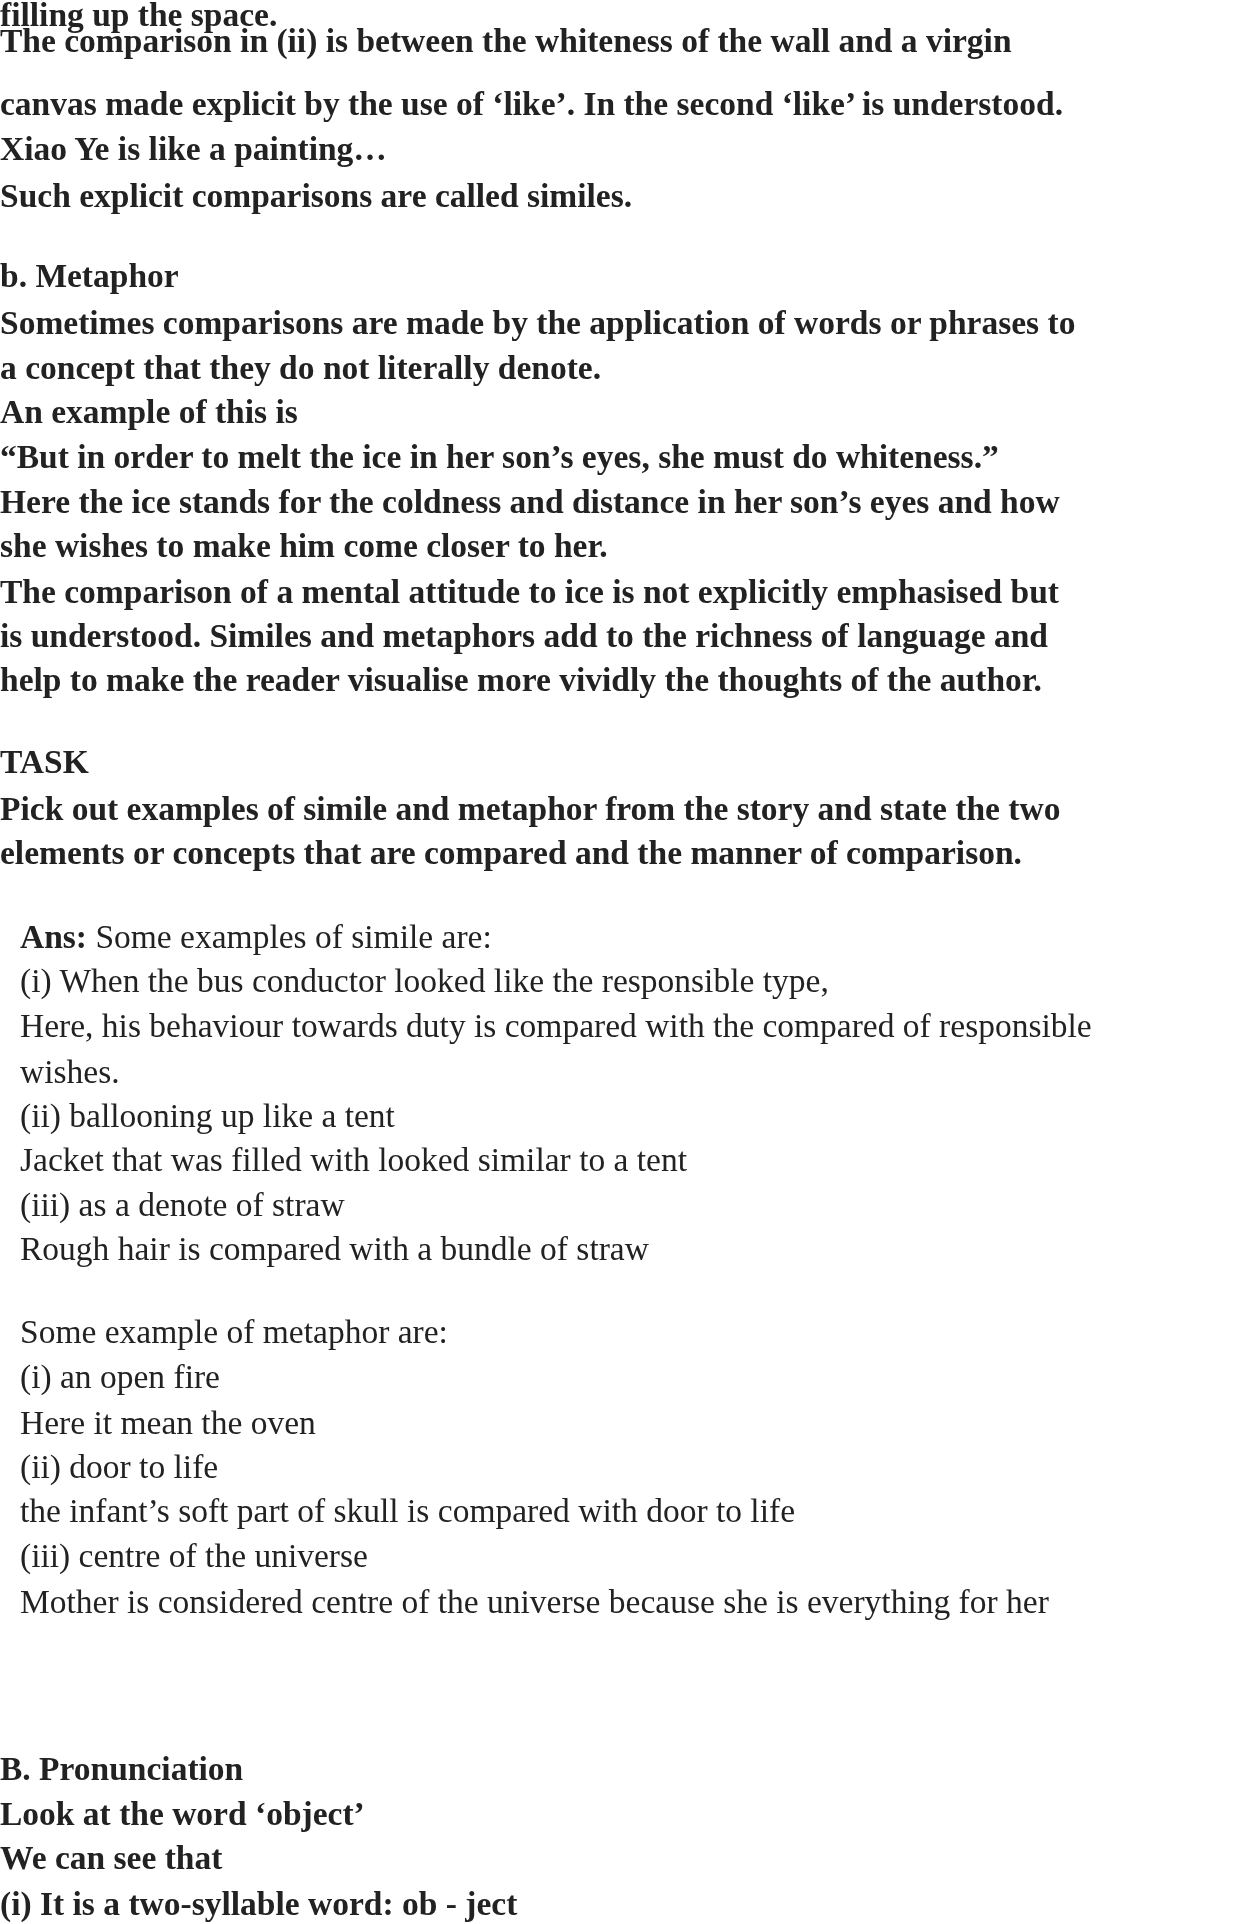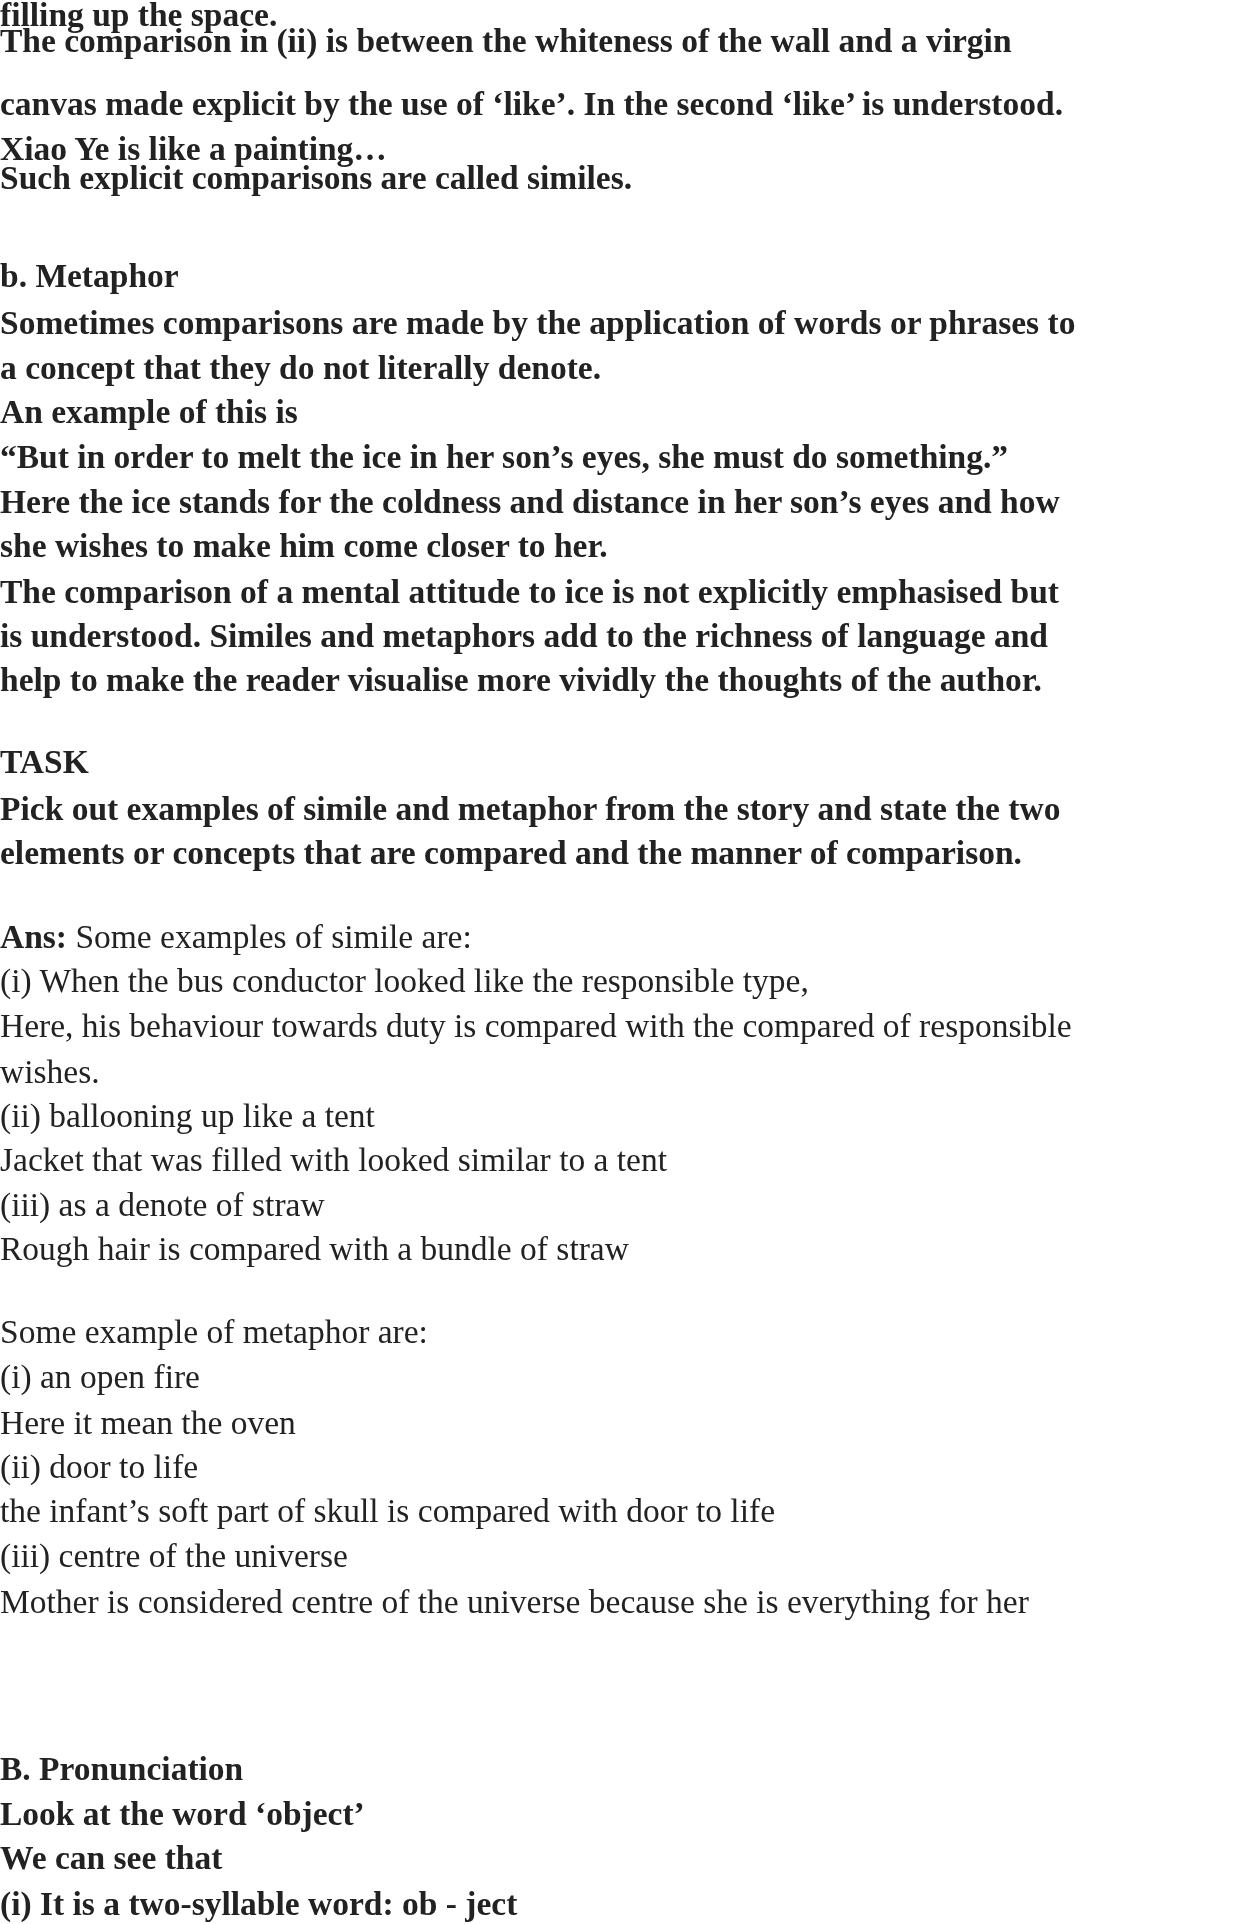--- a/index.html
+++ b/index.html
@@ -26,42 +26,42 @@
     .line {
       position: absolute;
       left: 0;
       height: 44px;
       line-height: 44px;
       font-size: 33.5px;
       white-space: nowrap;
       margin-top: -22px;
     }
     .bold { font-weight: bold; }
-    .regular { font-weight: normal; }
+    .regular { font-weight: normal; margin-left: 20px; }
     .label { font-weight: bold; }
   </style>
 </head>
 <body>
 
 <div class="page">
 
   <div>
     <div class="line bold" style="top:15px">filling up the space.</div>
     <div class="line bold" style="top:41px">The comparison in (ii) is between the whiteness of the wall and a virgin</div>
     <div class="line bold" style="top:104px">canvas made explicit by the use of ‘like’. In the second ‘like’ is understood.</div>
     <div class="line bold" style="top:149px">Xiao Ye is like a painting…</div>
-    <div class="line bold" style="top:178px">Such explicit comparisons are called similes.</div>
+    <div class="line bold" style="top:196px">Such explicit comparisons are called similes.</div>
   </div>
 
   <div>
     <div class="line bold" style="top:276px">b. Metaphor</div>
     <div class="line bold" style="top:323px">Sometimes comparisons are made by the application of words or phrases to</div>
     <div class="line bold" style="top:368px">a concept that they do not literally denote.</div>
     <div class="line bold" style="top:412px">An example of this is</div>
-    <div class="line bold" style="top:457px">“But in order to melt the ice in her son’s eyes, she must do something.”</div>
+    <div class="line bold" style="top:457px">“But in order to melt the ice in her son’s eyes, she must do whiteness.”</div>
     <div class="line bold" style="top:502px">Here the ice stands for the coldness and distance in her son’s eyes and how</div>
     <div class="line bold" style="top:546px">she wishes to make him come closer to her.</div>
     <div class="line bold" style="top:592px">The comparison of a mental attitude to ice is not explicitly emphasised but</div>
     <div class="line bold" style="top:636px">is understood. Similes and metaphors add to the richness of language and</div>
     <div class="line bold" style="top:680px">help to make the reader visualise more vividly the thoughts of the author.</div>
   </div>
 
   <div>
     <div class="line bold" style="top:762px">TASK</div>
     <div class="line bold" style="top:809px">Pick out examples of simile and metaphor from the story and state the two</div>

